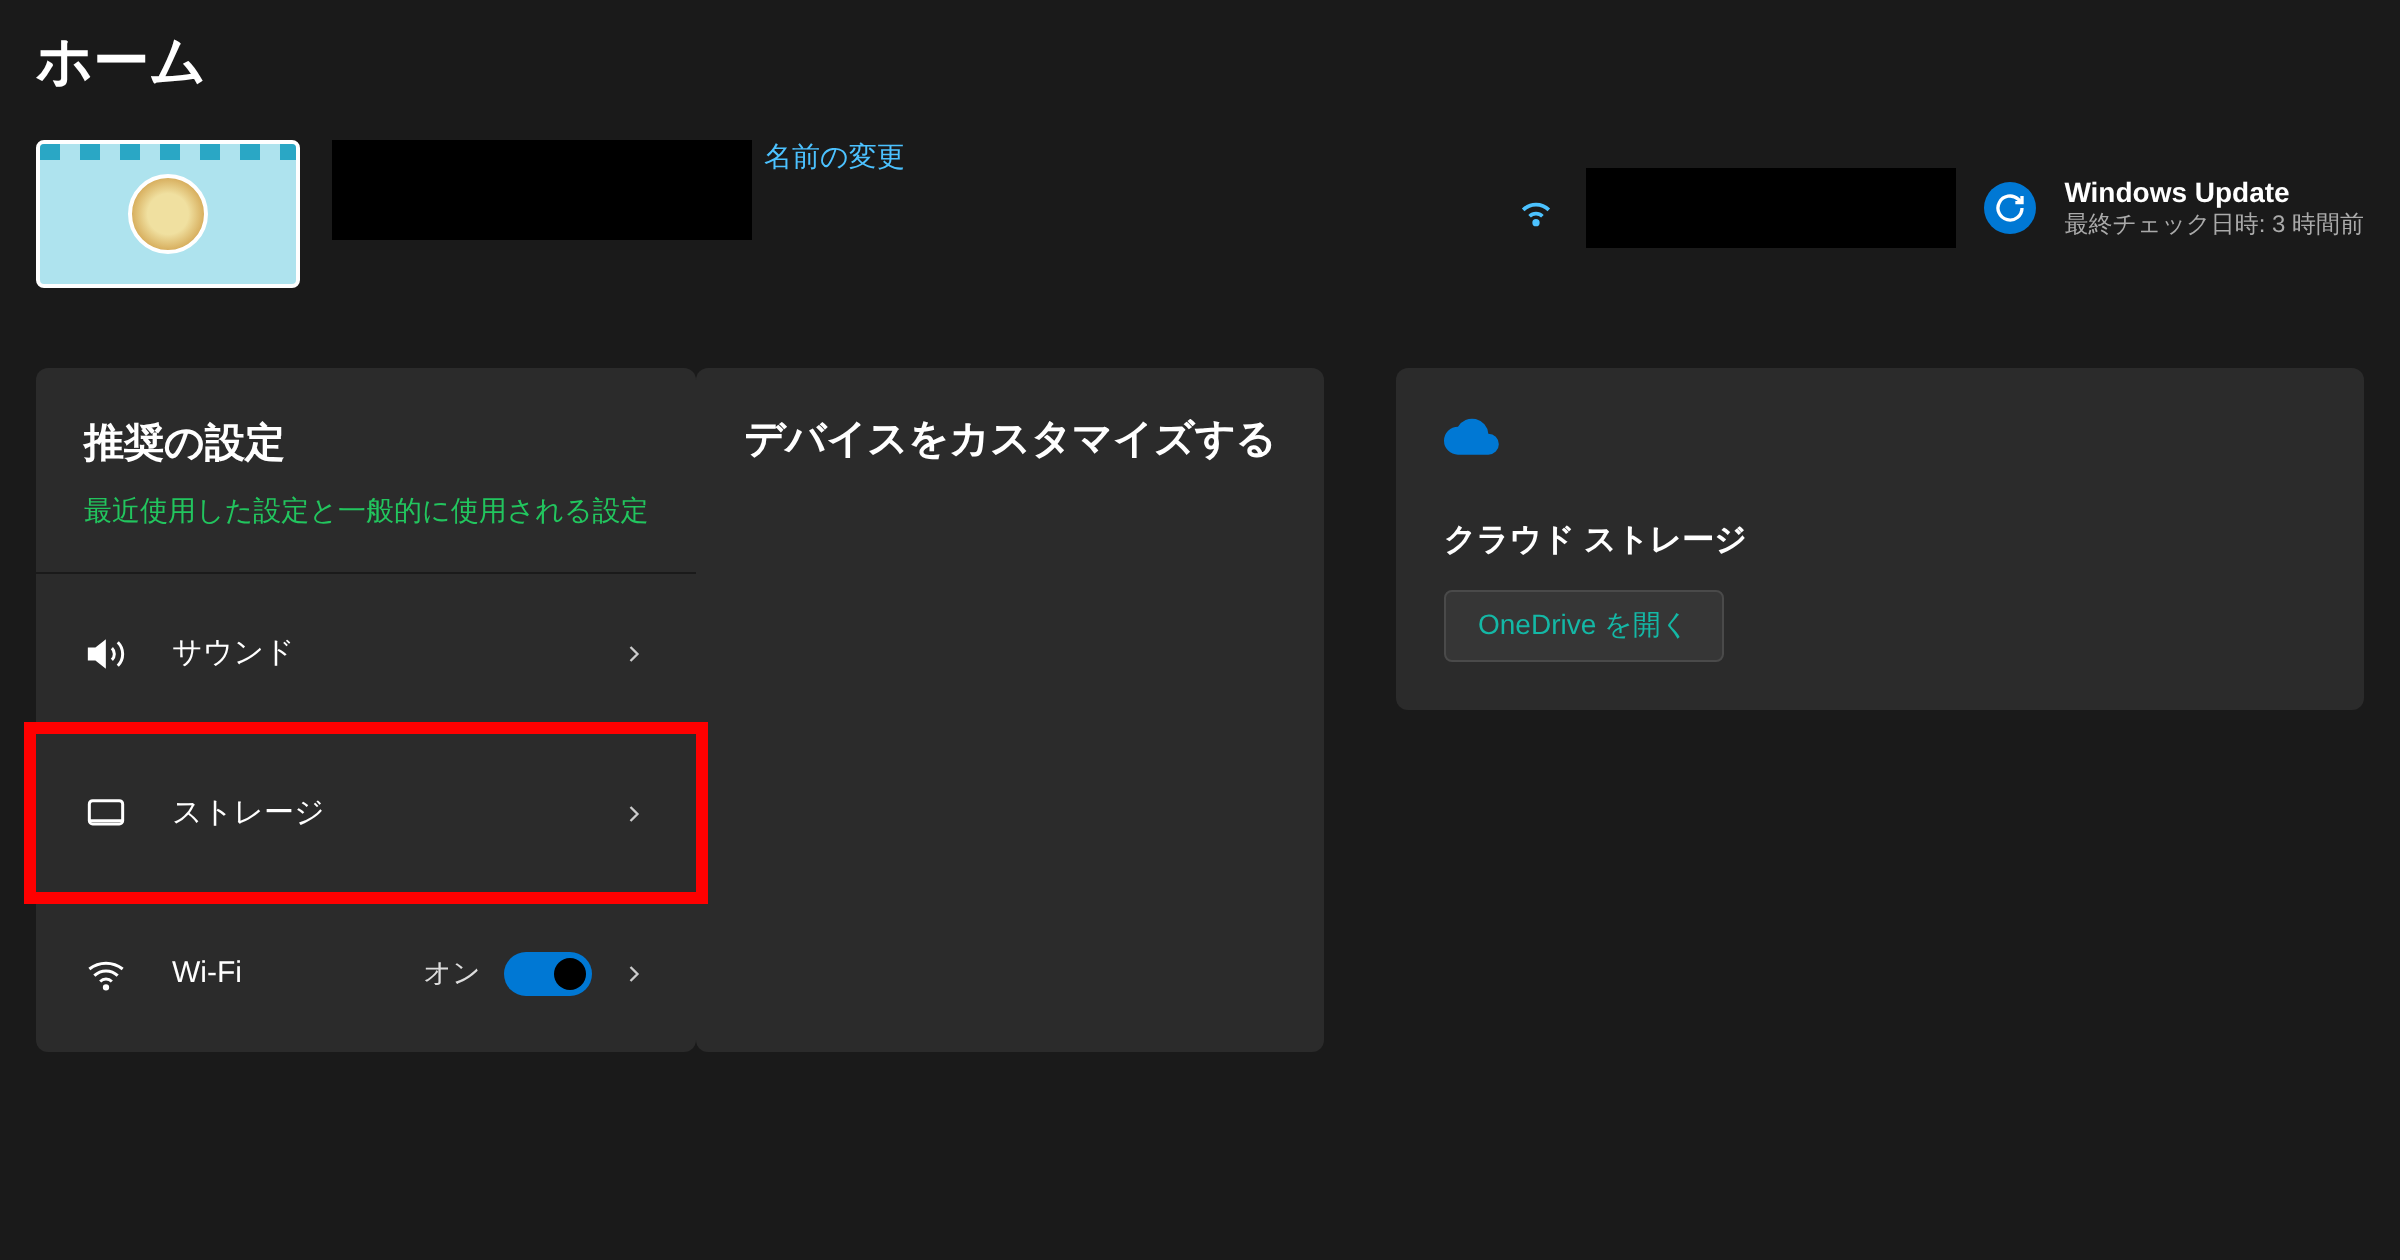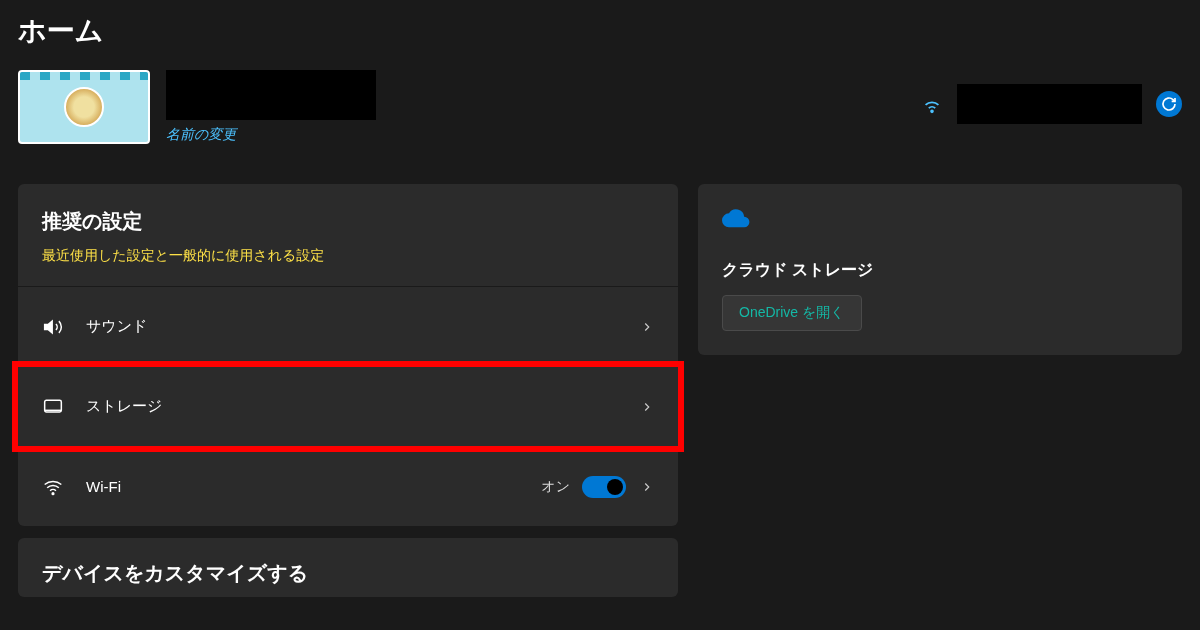--- a/index.html
+++ b/index.html
@@ -37,21 +37,21 @@
     position: absolute; top: 0; left: 0; right: 0; height: 8px;
     background: repeating-linear-gradient(90deg,#2aa7c5 0 10px,#aee3ee 10px 20px);
   }
   .account-thumb .circle-badge {
     position: absolute; top: 50%; left: 50%; transform: translate(-50%,-50%);
     width: 40px; height: 40px; border-radius: 50%;
     background: radial-gradient(circle,#f0e0a0 40%,#d8b060 70%);
     border: 2px solid #fff;
   }
   .account-info {
-    display: flex; flex-direction: column; gap: 6px; font-style: italic;
+    display: flex; flex-direction: row; gap: 6px;
   }
   .account-name-block {
     width: 210px; height: 50px; background: #000;
   }
   .rename-link {
     color: #4cc2ff; font-size: 14px; cursor: pointer;
   }
   .top-right {
     margin-left: auto;
     display: flex; align-items: center; gap: 14px;
@@ -65,32 +65,32 @@
     flex-shrink: 0;
   }
   .update-icon svg { width: 16px; height: 16px; }
   .update-text { display: flex; flex-direction: column; }
   .update-title { font-size: 14px; font-weight: 600; }
   .update-sub { font-size: 12px; color: #aaa; }
 
   .columns {
     display: flex; gap: 20px;
   }
-  .col-left { width: 660px; display: flex; flex-direction: column; gap: 12px; }
+  .col-left { width: 660px; display: flex; flex-direction: row; }
   .col-right { flex: 1; display: flex; flex-direction: column; gap: 12px; }
 
   .card {
     background: #2b2b2b;
     border-radius: 6px;
     padding: 0;
     overflow: visible;
   }
   .card-header { padding: 24px 24px 20px 24px; }
   .card-title { font-size: 20px; font-weight: 600; margin-bottom: 10px; }
-  .card-sub { font-size: 14px; color: #fde047; line-height: 1.5; }
+  .card-sub { font-size: 14px; color: #22c55e; line-height: 1.5; }
 
   .setting-row {
     display: flex; align-items: center;
     padding: 0 24px;
     height: 80px;
     border-top: 1px solid #1a1a1a;
     cursor: pointer;
     position: relative;
   }
   .setting-row .row-icon { width: 22px; display:flex; align-items:center; justify-content:center; margin-right: 22px; color:#fff; }
@@ -156,20 +156,24 @@
           <circle cx="12" cy="20" r="1" fill="currentColor"></circle>
         </svg>
     </span>
     <div class="black-block2"></div>
     <div class="update-icon">
       <svg viewBox="0 0 24 24" fill="none" stroke="#fff" stroke-width="2.5">
           <path d="M21 12a9 9 0 1 1-3-6.7L21 8"></path>
           <path d="M21 3v5h-5"></path>
         </svg>
     </div>
+    <div class="update-text">
+      <div class="update-title">Windows Update</div>
+      <div class="update-sub">最終チェック日時: 3 時間前</div>
+    </div>
   </div>
 </div>
 
 <div class="columns">
 
   <div class="col-left">
 
     <div class="card">
       <div class="card-header">
         <div class="card-title">推奨の設定</div>

